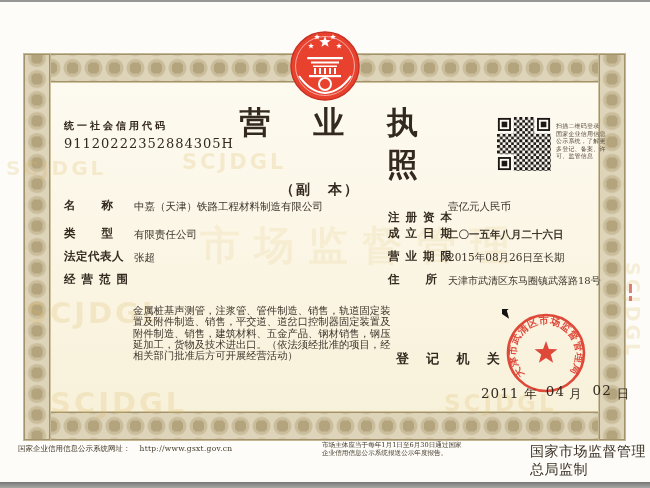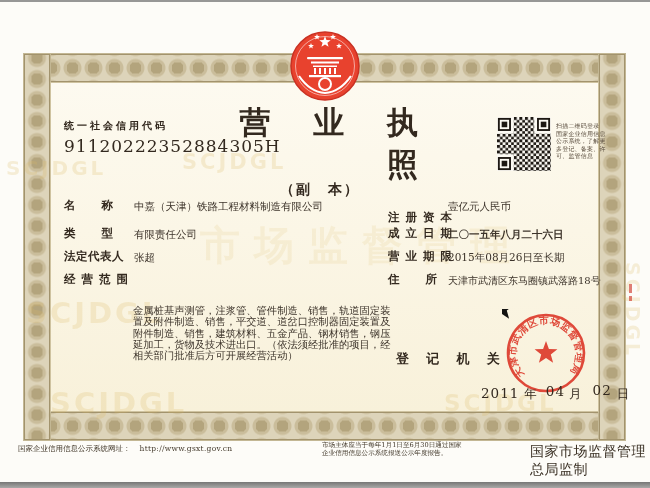--- a/index.html
+++ b/index.html
@@ -38,21 +38,21 @@
   
   .wm { position:absolute; font-weight:bold; color:#dcb963; pointer-events:none;
         font-family:"DejaVu Sans",sans-serif; }
   .wm-phrase { font-size:40px; letter-spacing:14px; opacity:.14; }
   .wm-code { letter-spacing:3px; opacity:.22; }
   .wm-vert { transform:rotate(90deg); transform-origin:left top; }
   .red-mark { position:absolute; background:#cf3a2c; opacity:.65; }
 
   
   .credit-label { left:64px; top:119px; font-size:10px; letter-spacing:3px; }
-  .credit-code  { left:64px; top:136px; font-size:17px; letter-spacing:1px;text-align:right; }
+  .credit-code  { left:64px; top:136px; font-size:13px; letter-spacing:1px;text-align:right; }
   .title { left:202px; top:102px; width:232px; text-align:right;
            font-size:31px; letter-spacing:16px; }
   .subtitle { left:214px; top:152px; width:212px; text-align:center;
            font-size:14px; letter-spacing:2px;margin-top:29px; }
 
   .qr { left:497px; top:116px; width:54px; height:56px; }
   .qr-caption { left:556px; top:122px; width:50px; font-size:6px; line-height:7.6px;
            color:#56493a; letter-spacing:.2px; }
 
   

